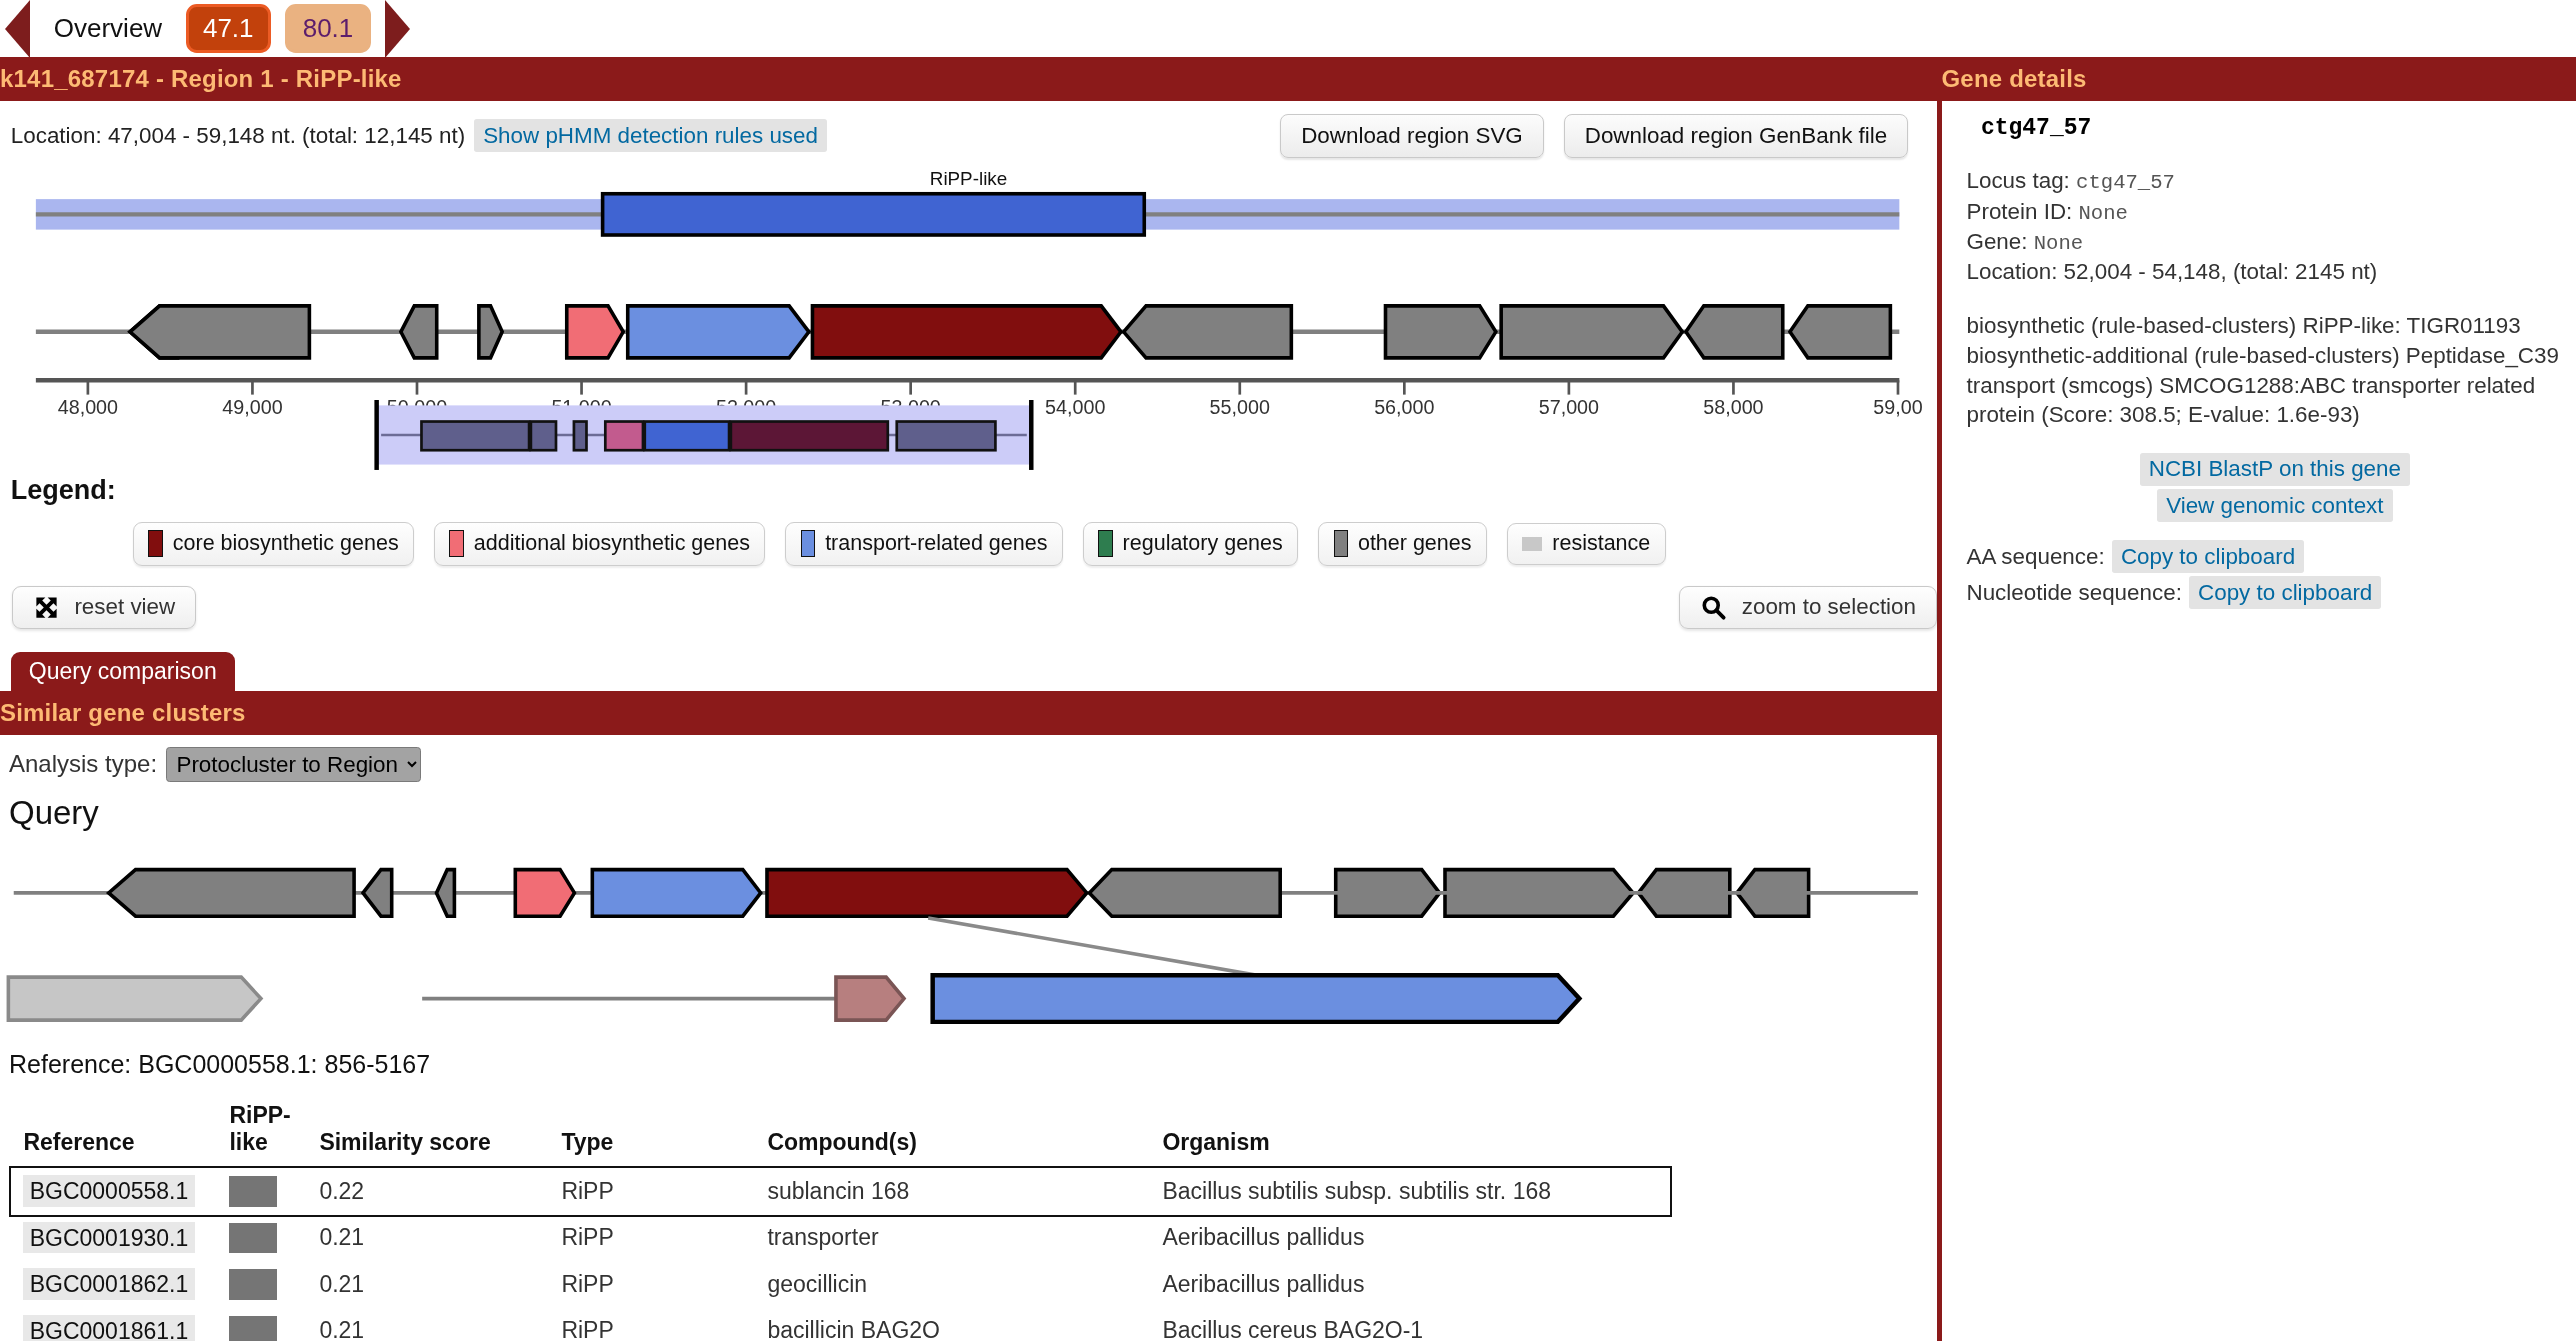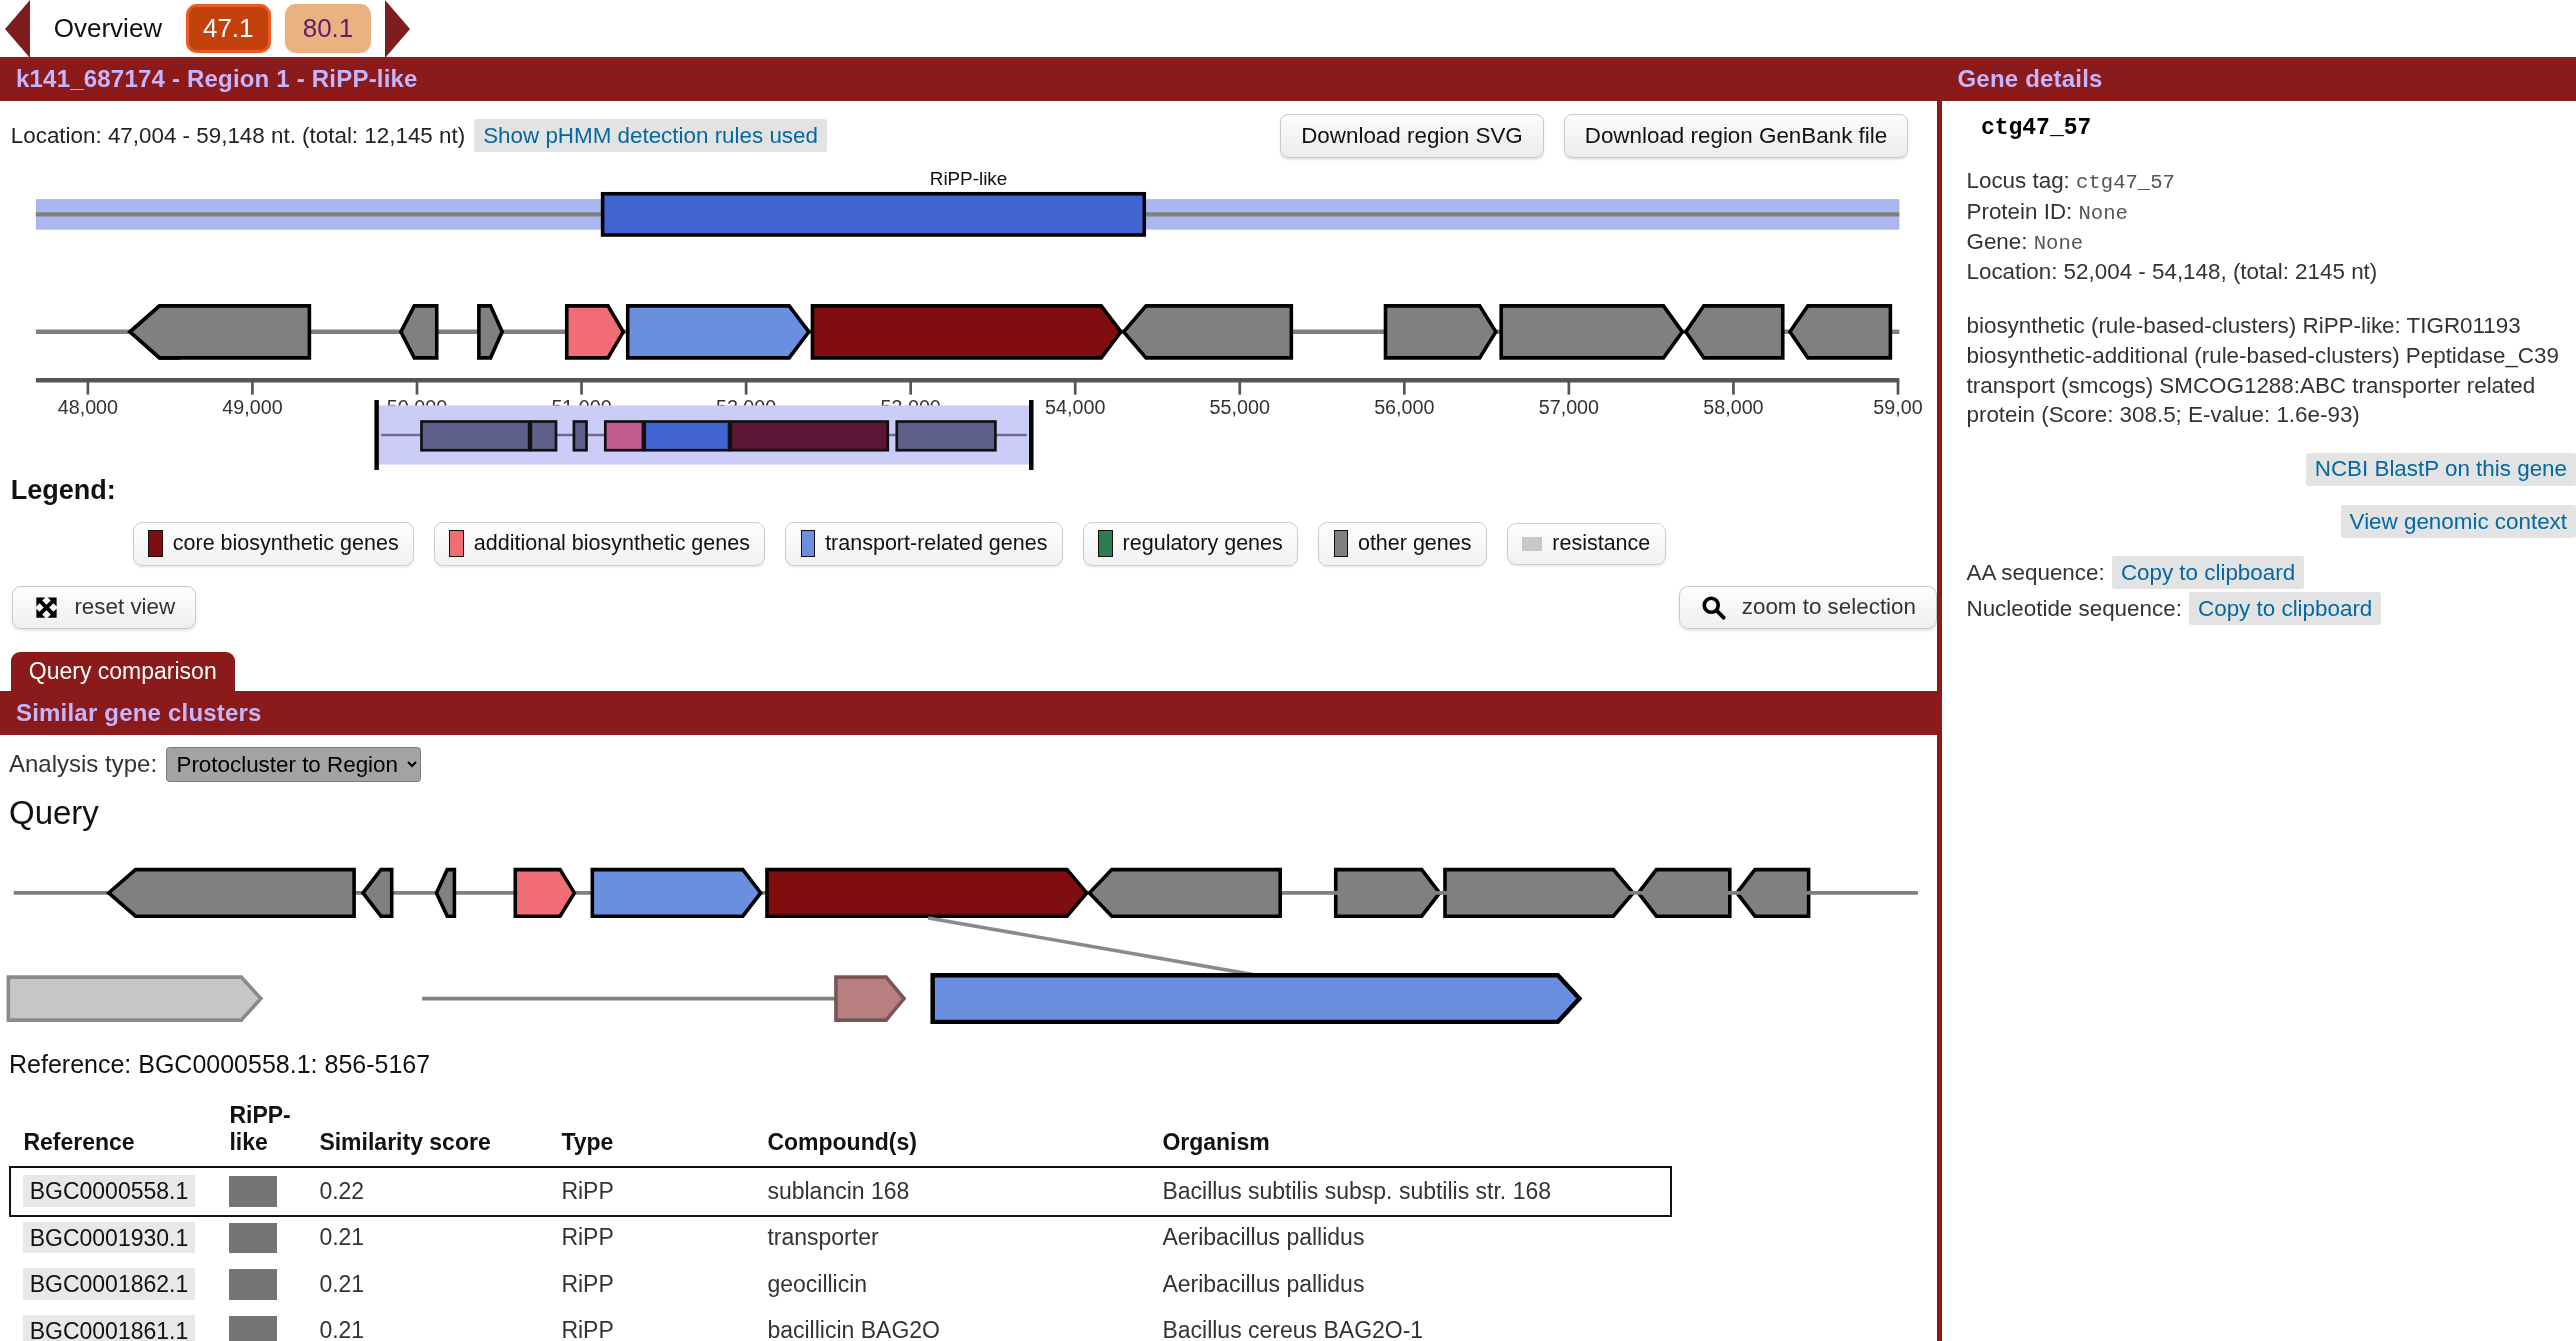--- a/index.html
+++ b/index.html
@@ -52,24 +52,24 @@
 
   
   .split { display: flex; height: calc(1342px - 57px); }
   .left-pane { width: 1937px; position: relative; }
   .divider { width: 4.5px; background: #8b1a1a; }
   .right-pane { flex: 1; position: relative; }
 
   
   .bar-title {
     background: #8b1a1a;
-    color: #c4b5fd;
+    color: #fdba74;
     font-weight: bold;
     font-size: 24px;
-    padding: 8px 16px;
+    padding: 8px 0;
     letter-spacing: 0.2px;
   }
 
   
   .loc-row {
     display: flex; align-items: center;
     padding: 12.6px 10.8px 7.2px 10.8px;
     font-size: 22.4px; color: #222;
   }
   .btn-grey {
@@ -190,21 +190,21 @@
   .rp-body { padding: 14.4px 0 0 25px; }
   .gene-name {
     font-family: "Liberation Mono", monospace;
     font-weight: bold;
     font-size: 23px;
     padding-left: 14.4px;
   }
   .rp-line { font-size: 22.4px; color: #333; line-height: 1.32; }
   .mono { font-family:"Liberation Mono", monospace; color:#555; font-size:20.6px; }
   .rp-block { margin-top: 25px; }
-  .rp-btn-col { margin-top: 23px; display:flex; flex-direction:column; align-items:flex-end; gap:19px; padding-left: 7.2px;}
+  .rp-btn-col { margin-top: 23px; display:flex; flex-direction:column; align-items:center; gap:3px; padding-left: 7.2px;}
   .seq-row { display:flex; align-items:center; gap:7.2px; font-size:22.4px; color:#333; }
 </style>
 </head>
 <body>
 
 <div class="topnav">
   <div class="nav-arrow left"></div>
   <div class="nav-label">Overview</div>
   <div class="region-chip active">47.1</div>
   <div class="region-chip inactive">80.1</div>

